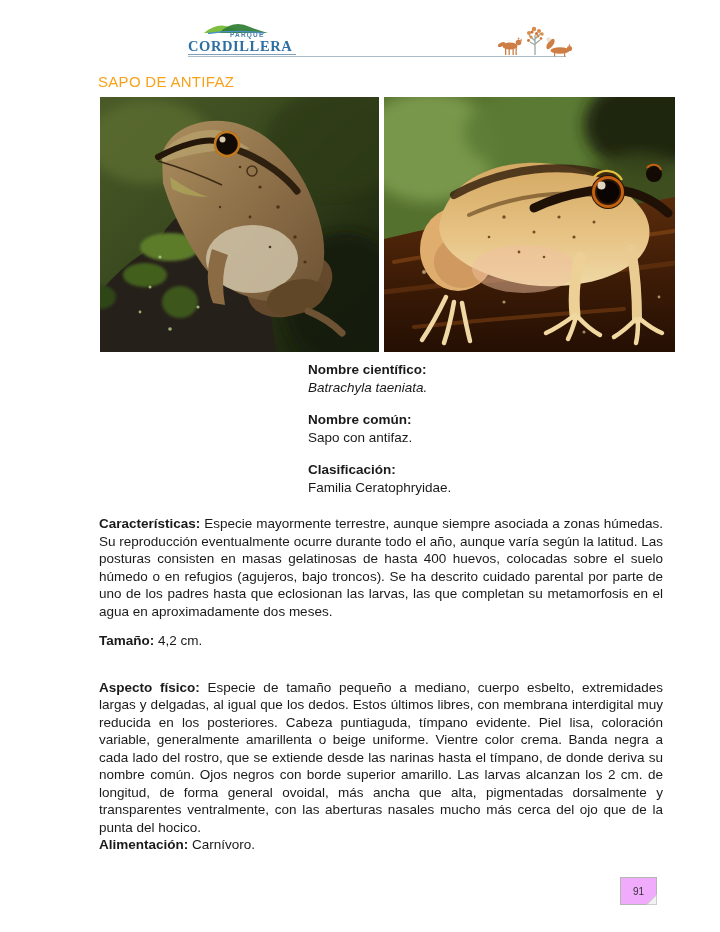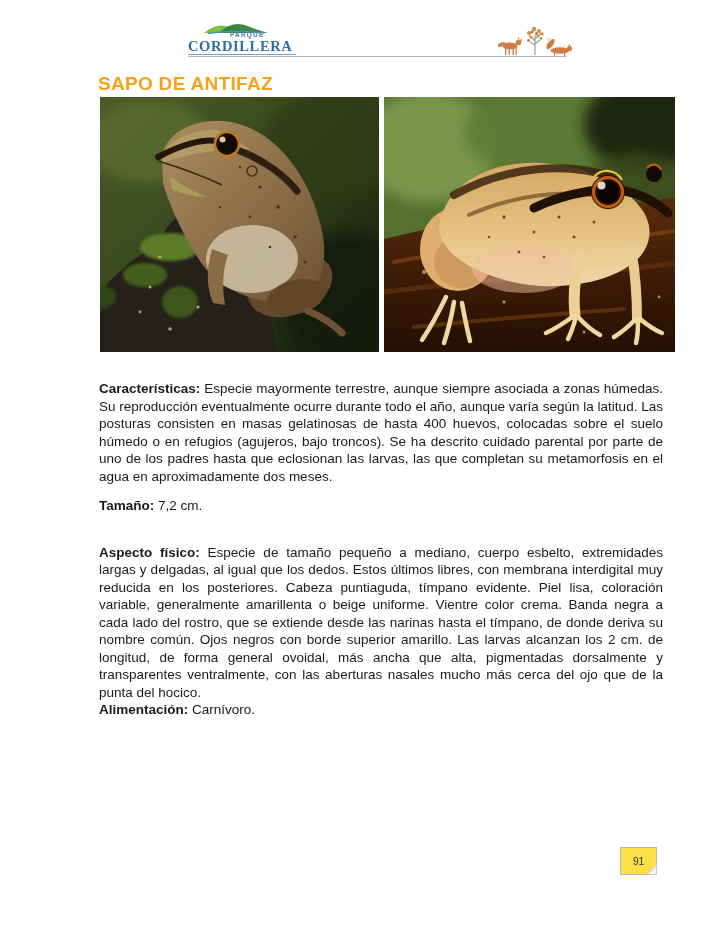--- a/index.html
+++ b/index.html
@@ -19,21 +19,21 @@
   .logo .cordillera {
     position:absolute; left:2px; top:19px; font-family:"Liberation Serif", serif;
     font-size:14.5px; font-weight:bold; color:#2e6fa3; letter-spacing:0.6px;
   }
   .logo-underline { position:absolute; left:188px; top:54px; width:108px; height:1px; background:#7fa0b8; }
   .header-rule { position:absolute; left:188px; top:56px; width:378px; height:1px; background:#a9bcc8; }
   .decor { position:absolute; left:498px; top:23px; width:76px; height:34px; }
 
   
   .title {
-    position:absolute; left:98px; top:73px; font-size:19px; font-weight:bold;
+    position:absolute; left:98px; top:73px; font-size:15px; font-weight:normal;
     letter-spacing:0.3px;
   }
 
   
   .photos { position:absolute; left:100px; top:97px; width:575px; height:255px; display:flex; gap:5px; }
   .photos svg { display:block; height:255px; }
 
   
   .maintext { position:absolute; left:99px; top:361px; width:564px; font-size:13.5px; line-height:17.5px; }
   .info-block { padding-left:209px; }
@@ -42,22 +42,22 @@
   .italic { font-style:italic; }
   .sec { text-align:justify; }
   .sec .lbl { font-weight:bold; }
   .sec-caracteristicas { margin-top:19px; }
   .sec-tamano { margin-top:12px; }
   .sec-aspecto { margin-top:29px; }
   .sec-alimentacion { }
 
   
   .page-num {
-    position:absolute; left:620px; top:847px; width:37px; height:28px;
-    border:1px solid #b5b5b5; background:#fde047;
+    position:absolute; left:620px; top:877px; width:37px; height:28px;
+    border:1px solid #b5b5b5; background:#f0abfc;
     display:flex; align-items:center; justify-content:center;
     font-size:10px; color:#333;
   }
   .dogear {
     position:absolute; right:-1px; bottom:-1px; width:0; height:0;
     border-style:solid; border-width:0 0 11px 11px;
     border-color:transparent transparent #cdcdcd transparent;
   }
   .dogear::after {
     content:""; position:absolute; left:-9px; top:2px; width:0; height:0;
@@ -288,29 +288,43 @@
         <circle cx="135" cy="155" r="1.4"></circle>
           <circle cx="190" cy="140" r="1.6"></circle>
           <circle cx="105" cy="140" r="1.3"></circle>
         <circle cx="160" cy="160" r="1.3"></circle>
           <circle cx="210" cy="125" r="1.5"></circle>
       </g>
     </svg>
   </div>
 
   <div class="maintext">
+    <div class="info-block">
+      <div class="info-group">
+        <div class="lbl">Nombre científico:</div>
+        <div class="italic">Batrachyla taeniata.</div>
+      </div>
+      <div class="info-group">
+        <div class="lbl">Nombre común:</div>
+        <div>Sapo con antifaz.</div>
+      </div>
+      <div class="info-group">
+        <div class="lbl">Clasificación:</div>
+        <div>Familia Ceratophryidae.</div>
+      </div>
+    </div>
 
     <p class="sec sec-caracteristicas">
       <b class="lbl">Características:</b>
       <span>Especie mayormente terrestre, aunque siempre asociada a zonas húmedas. Su reproducción eventualmente ocurre durante todo el año, aunque varía según la latitud. Las posturas consisten en masas gelatinosas de hasta 400 huevos, colocadas sobre el suelo húmedo o en refugios (agujeros, bajo troncos). Se ha descrito cuidado parental por parte de uno de los padres hasta que eclosionan las larvas, las que completan su metamorfosis en el agua en aproximadamente dos meses.</span>
     </p>
 
     <p class="sec sec-tamano">
       <b class="lbl">Tamaño:</b>
-      <span>7,2 cm.</span>
+      <span>4,2 cm.</span>
     </p>
 
     <p class="sec sec-aspecto">
       <b class="lbl">Aspecto físico:</b>
       <span>Especie de tamaño pequeño a mediano, cuerpo esbelto, extremidades largas y delgadas, al igual que los dedos. Estos últimos libres, con membrana interdigital muy reducida en los posteriores. Cabeza puntiaguda, tímpano evidente. Piel lisa, coloración variable, generalmente amarillenta o beige uniforme. Vientre color crema. Banda negra a cada lado del rostro, que se extiende desde las narinas hasta el tímpano, de donde deriva su nombre común. Ojos negros con borde superior amarillo. Las larvas alcanzan los 2 cm. de longitud, de forma general ovoidal, más ancha que alta, pigmentadas dorsalmente y transparentes ventralmente, con las aberturas nasales mucho más cerca del ojo que de la punta del hocico.</span>
     </p>
 
     <p class="sec sec-alimentacion">
       <b class="lbl">Alimentación:</b>
       <span>Carnívoro.</span>

